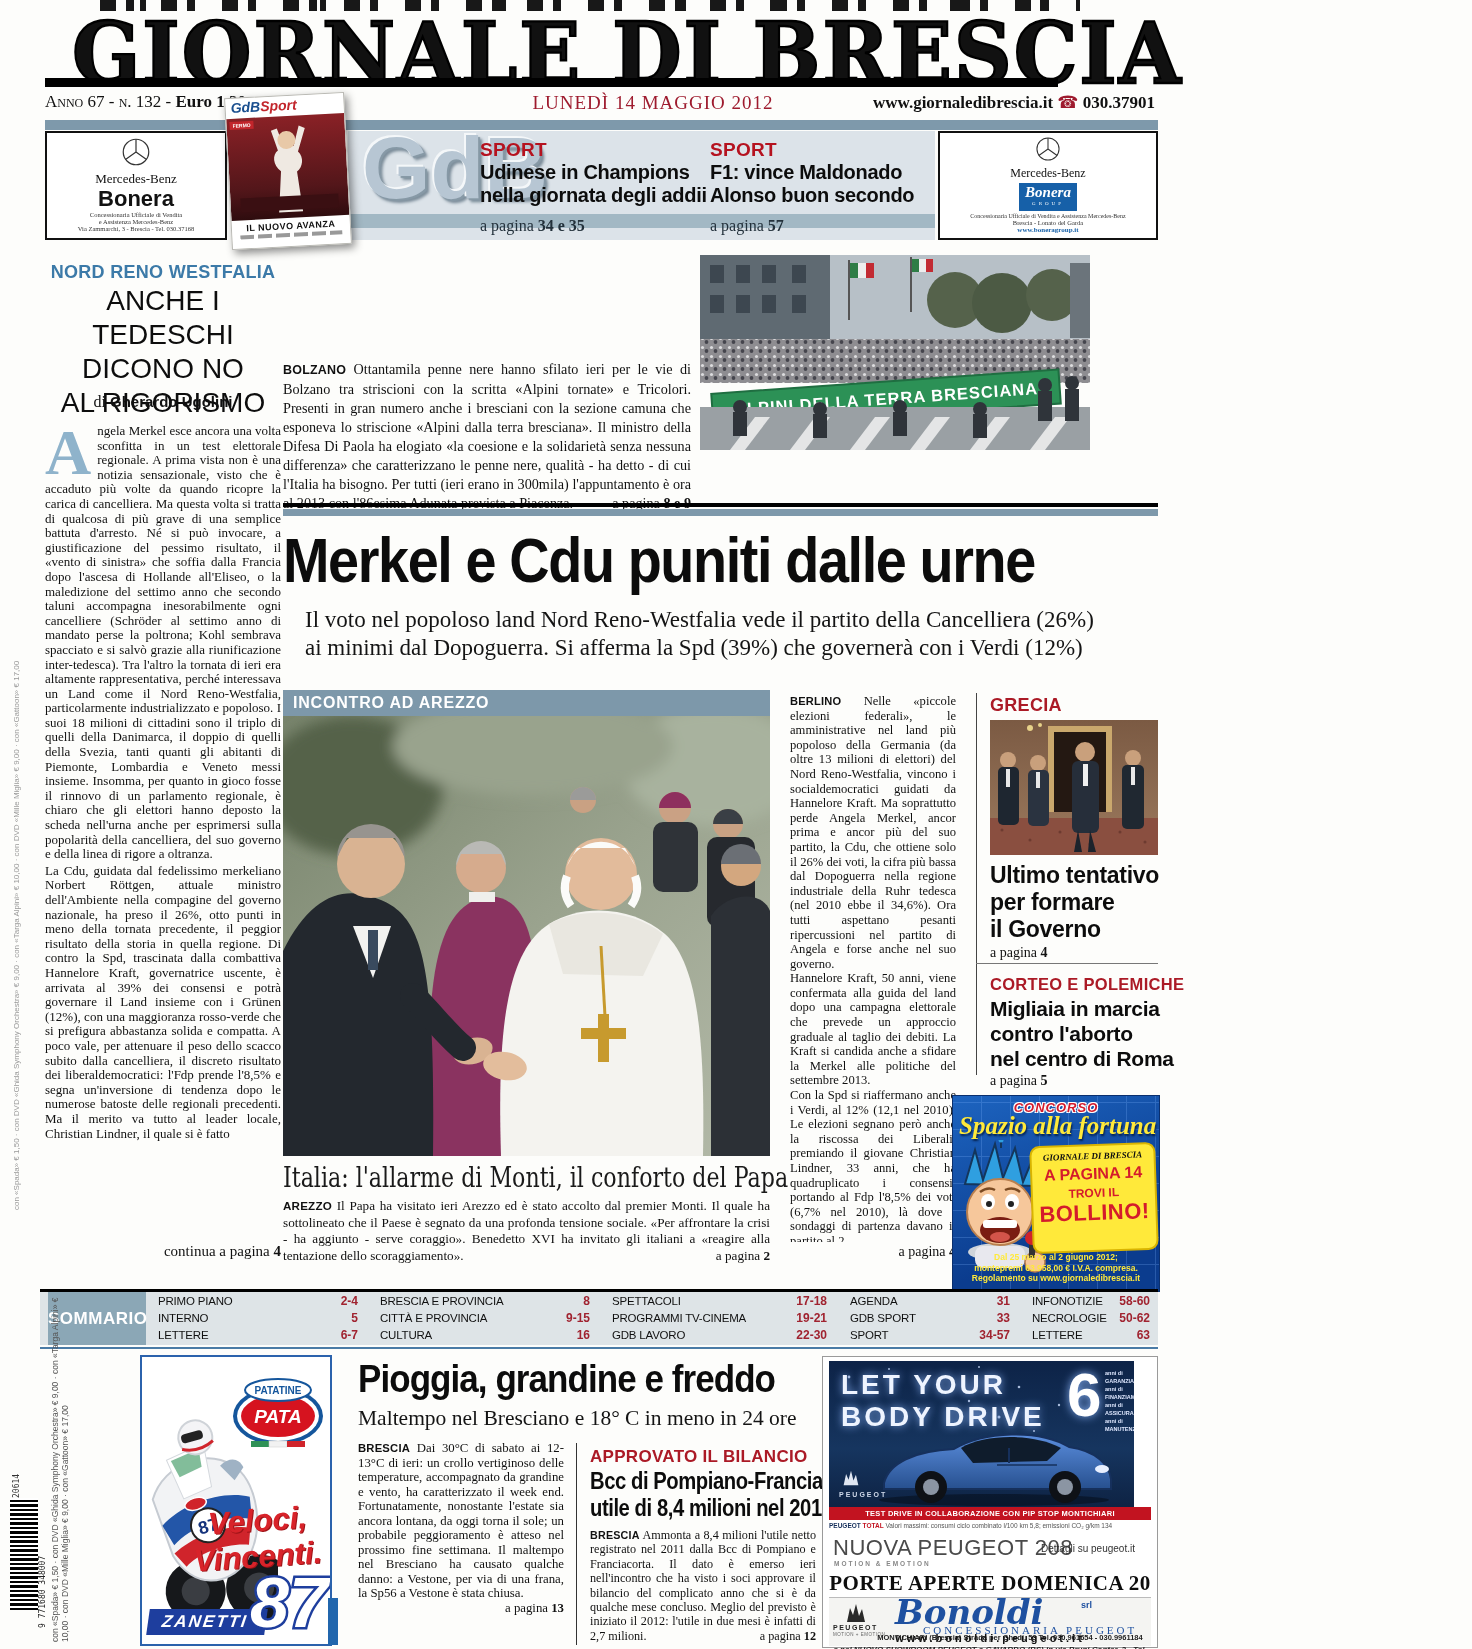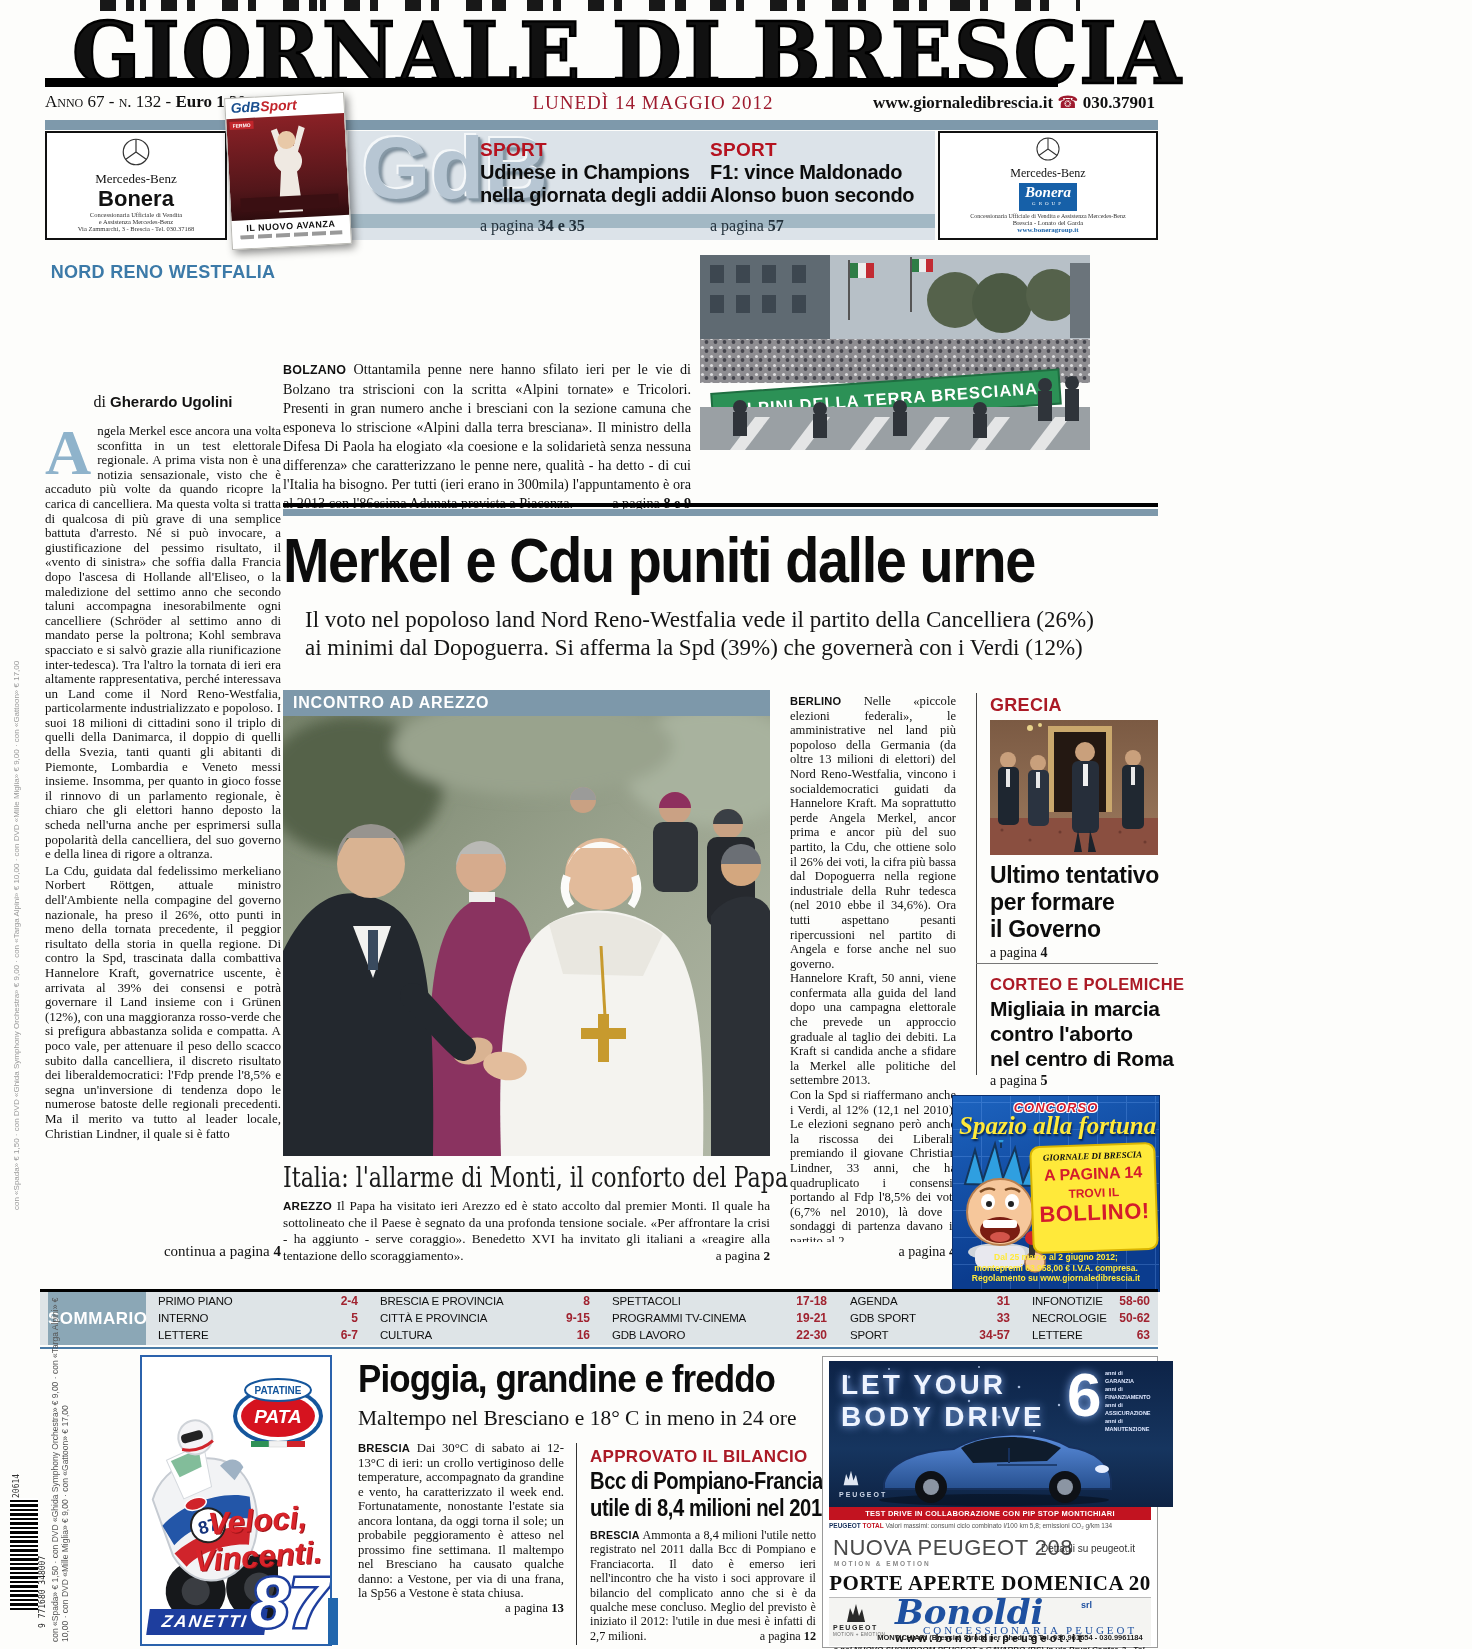--- a/index.html
+++ b/index.html
@@ -125,20 +125,25 @@
     <div style="margin:2px auto;width:58px;height:28px;background:#1660a8;color:#fff;">
       <div class="b" style="font-family:'Liberation Serif',serif;font-style:italic;font-size:15px;line-height:18px;">Bonera</div>
       <div style="font-size:5px;letter-spacing:3px;line-height:5px;">GROUP</div>
     </div>
     <div style="font-size:6px;color:#333;">Concessionaria Ufficiale di Vendita e Assistenza Mercedes-Benz</div>
     <div style="font-size:6.5px;color:#333;">Brescia - Lonato del Garda</div>
     <div class="b" style="font-size:7px;color:#1660a8;">www.boneragroup.it</div>
   </div>
 
   <div class="abs bluek ctr" style="left:45px;top:262px;width:236px;font-size:18px;letter-spacing:.3px;">NORD RENO WESTFALIA</div>
+  <div class="abs ctr" style="left:41px;top:284px;width:244px;font-family:'Liberation Sans',sans-serif;font-size:28px;line-height:34px;color:#0d0d0d;">
+    <div>ANCHE I TEDESCHI</div>
+    <div>DICONO NO</div>
+    <div>AL RIGORISMO</div>
+  </div>
   <div class="abs ctr" style="left:45px;top:393px;width:236px;font-size:16px;">
     <span>di</span> <span class="b sans" style="font-size:15px;">Gherardo Ugolini</span>
   </div>
   <div class="abs just" style="left:45px;top:424px;width:236px;height:816px;overflow:hidden;font-size:13px;line-height:14.6px;">
     <span class="dropcap">A</span>
     <span>ngela Merkel esce ancora una volta sconfitta in un test elettorale regionale. A prima vista non è una notizia sensazionale, visto che è accaduto più volte da quando ricopre la carica di cancelliera. Ma questa volta si tratta di qualcosa di più grave di una semplice battuta d'arresto. Né si può invocare, a giustificazione del pessimo risultato, il «vento di sinistra» che soffia dalla Francia dopo l'ascesa di Hollande all'Eliseo, o la maledizione del settimo anno che secondo taluni accompagna inesorabilmente ogni cancelliere (Schröder al settimo anno di mandato perse la poltrona; Kohl sembrava spacciato e si salvò grazie alla riunificazione inter-tedesca). Tra l'altro la tornata di ieri era altamente rappresentativa, perché interessava un Land come il Nord Reno-Westfalia, particolarmente industrializzato e popoloso. I suoi 18 milioni di cittadini sono il triplo di quelli della Danimarca, il doppio di quelli della Svezia, tanti quanti gli abitanti di Piemonte, Lombardia e Veneto messi insieme. Insomma, per quanto in gioco fosse il rinnovo di un parlamento regionale, è chiaro che gli elettori hanno deposto la scheda nell'urna anche per esprimersi sulla popolarità della cancelliera, del suo governo e della linea di rigore a oltranza.</span>
     <div style="height:2px;"></div>
     <span>La Cdu, guidata dal fedelissimo merkeliano Norbert Röttgen, attuale ministro dell'Ambiente nella compagine del governo nazionale, ha preso il 26%, otto punti in meno della tornata precedente, il peggior risultato della storia in quella regione. Di contro la Spd, trascinata dalla combattiva Hannelore Kraft, governatrice uscente, è arrivata al 39% dei consensi e potrà governare il Land insieme con i Grünen (12%), con una maggioranza rosso-verde che si prefigura abbastanza solida e compatta. A poco vale, per attenuare il peso dello scacco subito dalla cancelliera, il discreto risultato dei liberaldemocratici: l'Fdp prende l'8,5% e segna un'inversione di tendenza dopo le numerose batoste delle regionali precedenti. Ma il merito va tutto al leader locale, Christian Lindner, il quale si è fatto</span>
   </div>
   <div class="abs pageref" style="left:45px;top:1243px;width:236px;text-align:right;font-size:15px;">
@@ -561,21 +566,21 @@
   </div>
   <div class="abs just" style="left:590px;top:1528px;width:226px;height:118px;overflow:hidden;font-size:12.2px;line-height:14.4px;">
     <span class="loc">BRESCIA</span>
     <span>Ammonta a 8,4 milioni l'utile netto registrato nel 2011 dalla Bcc di Pompiano e Franciacorta. Il dato è emerso ieri nell'incontro che ha visto i soci approvare il bilancio del complicato anno che si è da qualche mese concluso. Meglio del previsto è iniziato il 2012: l'utile in due mesi è infatti di 2,7 milioni.</span>
     <span class="pageref" style="float:right;">
       <span>a pagina</span> <span class="n">12</span>
     </span>
   </div>
 
   <div class="abs" style="left:822px;top:1356px;width:336px;height:292px;background:#fff;border:1px solid #9a9a9a;box-sizing:border-box;">
-    <div class="abs" style="left:6px;top:4px;width:344px;height:146px;background:linear-gradient(180deg,#0d2347,#16355f 60%,#0e2344);overflow:hidden;">
+    <div class="abs" style="left:6px;top:4px;width:305px;height:146px;background:linear-gradient(180deg,#0d2347,#16355f 60%,#0e2344);overflow:hidden;">
       <svg class="abs" width="322" height="146" viewBox="0 0 322 146" style="left:0;top:0;">
         <g fill="#cfe0ff" opacity=".8">
           <circle cx="20" cy="16" r="1.4"></circle>
             <circle cx="60" cy="8" r="1"></circle>
             <circle cx="110" cy="20" r="1.6"></circle>
             <circle cx="150" cy="6" r="1"></circle>
           <circle cx="190" cy="26" r="1.3"></circle>
             <circle cx="90" cy="48" r="1.2"></circle>
             <circle cx="170" cy="56" r="1.5"></circle>
             <circle cx="230" cy="44" r="1.2"></circle>

